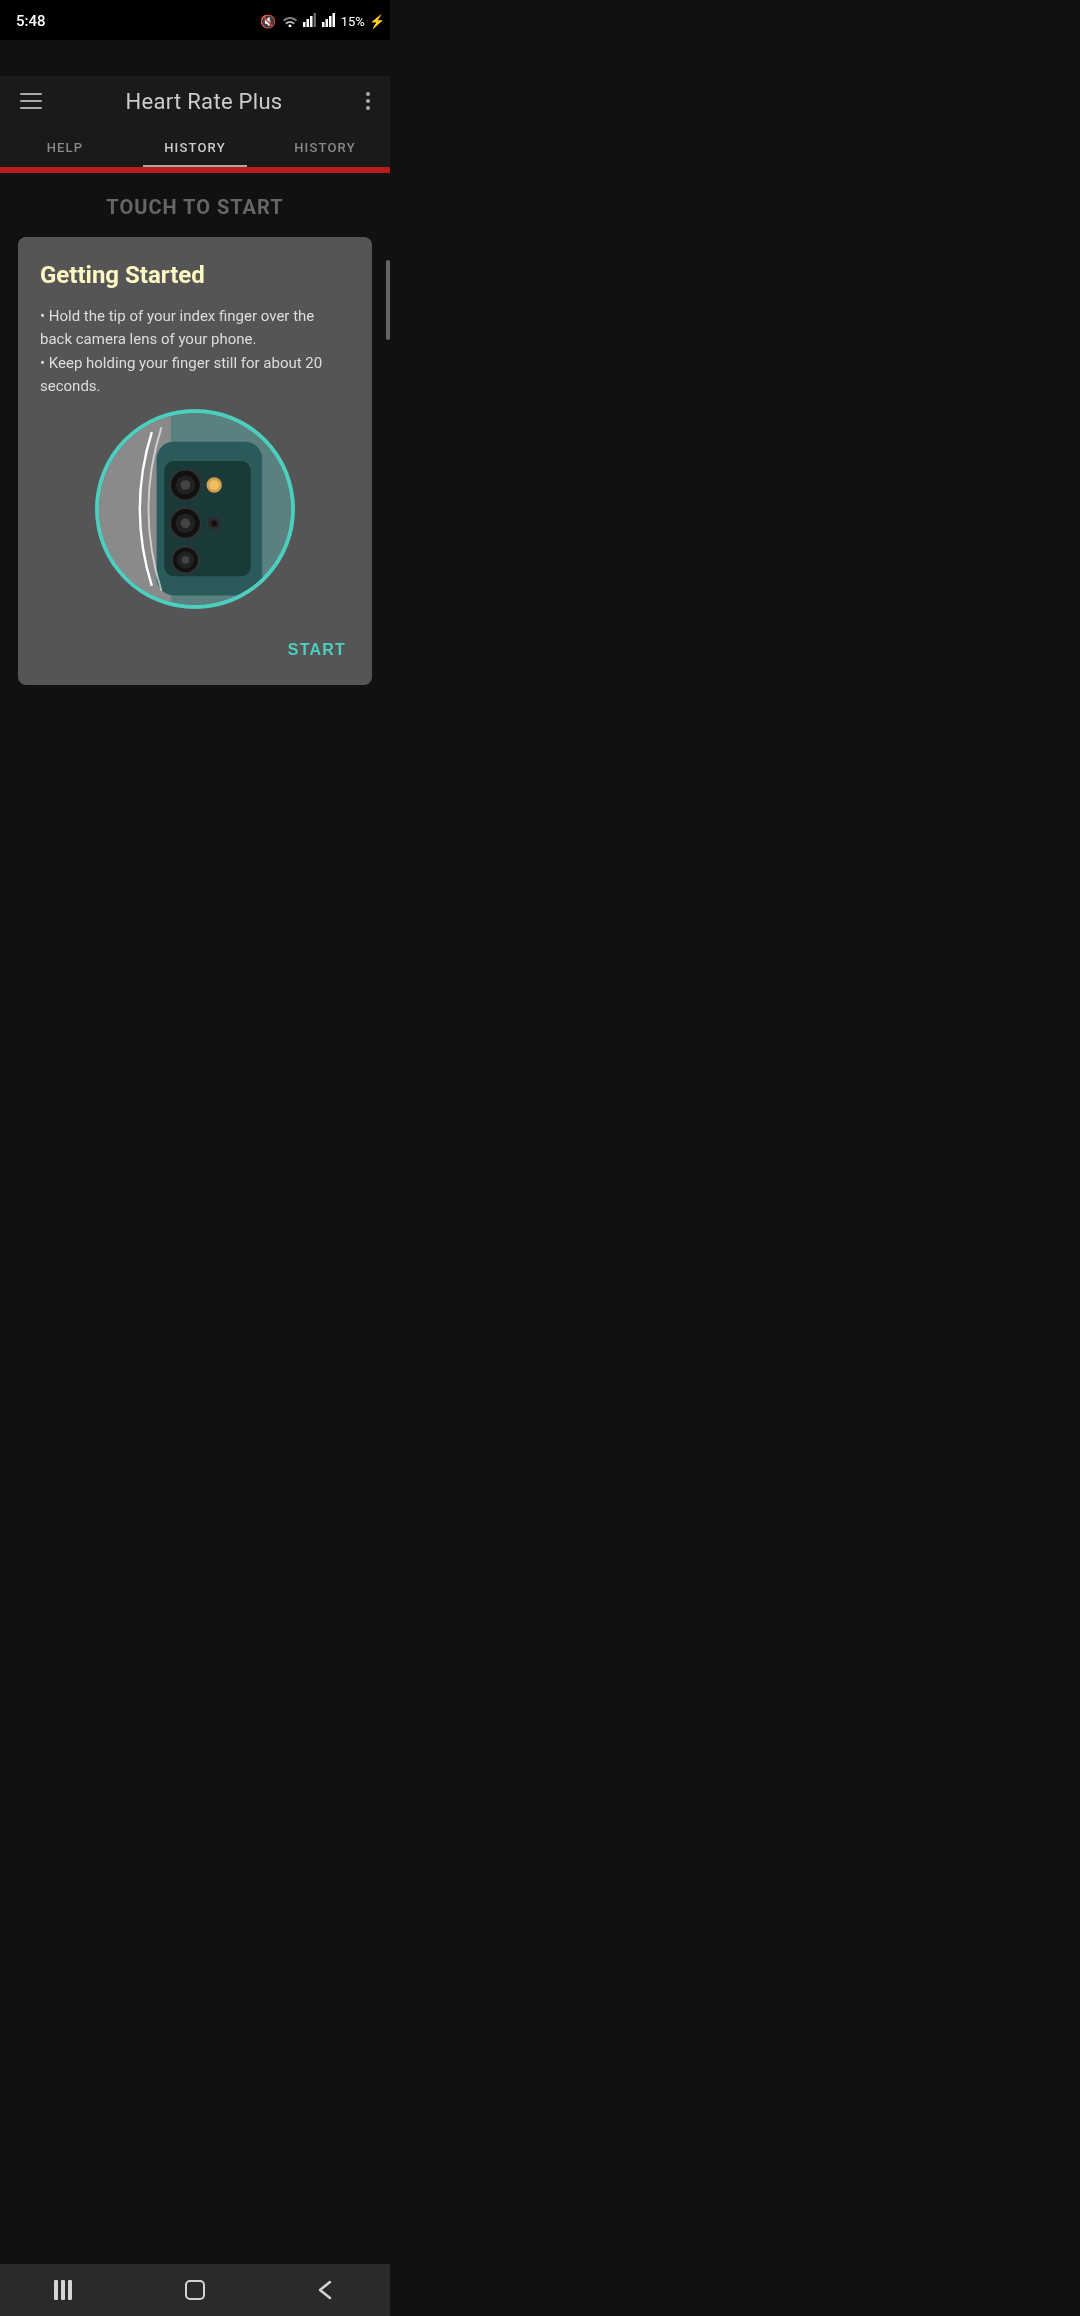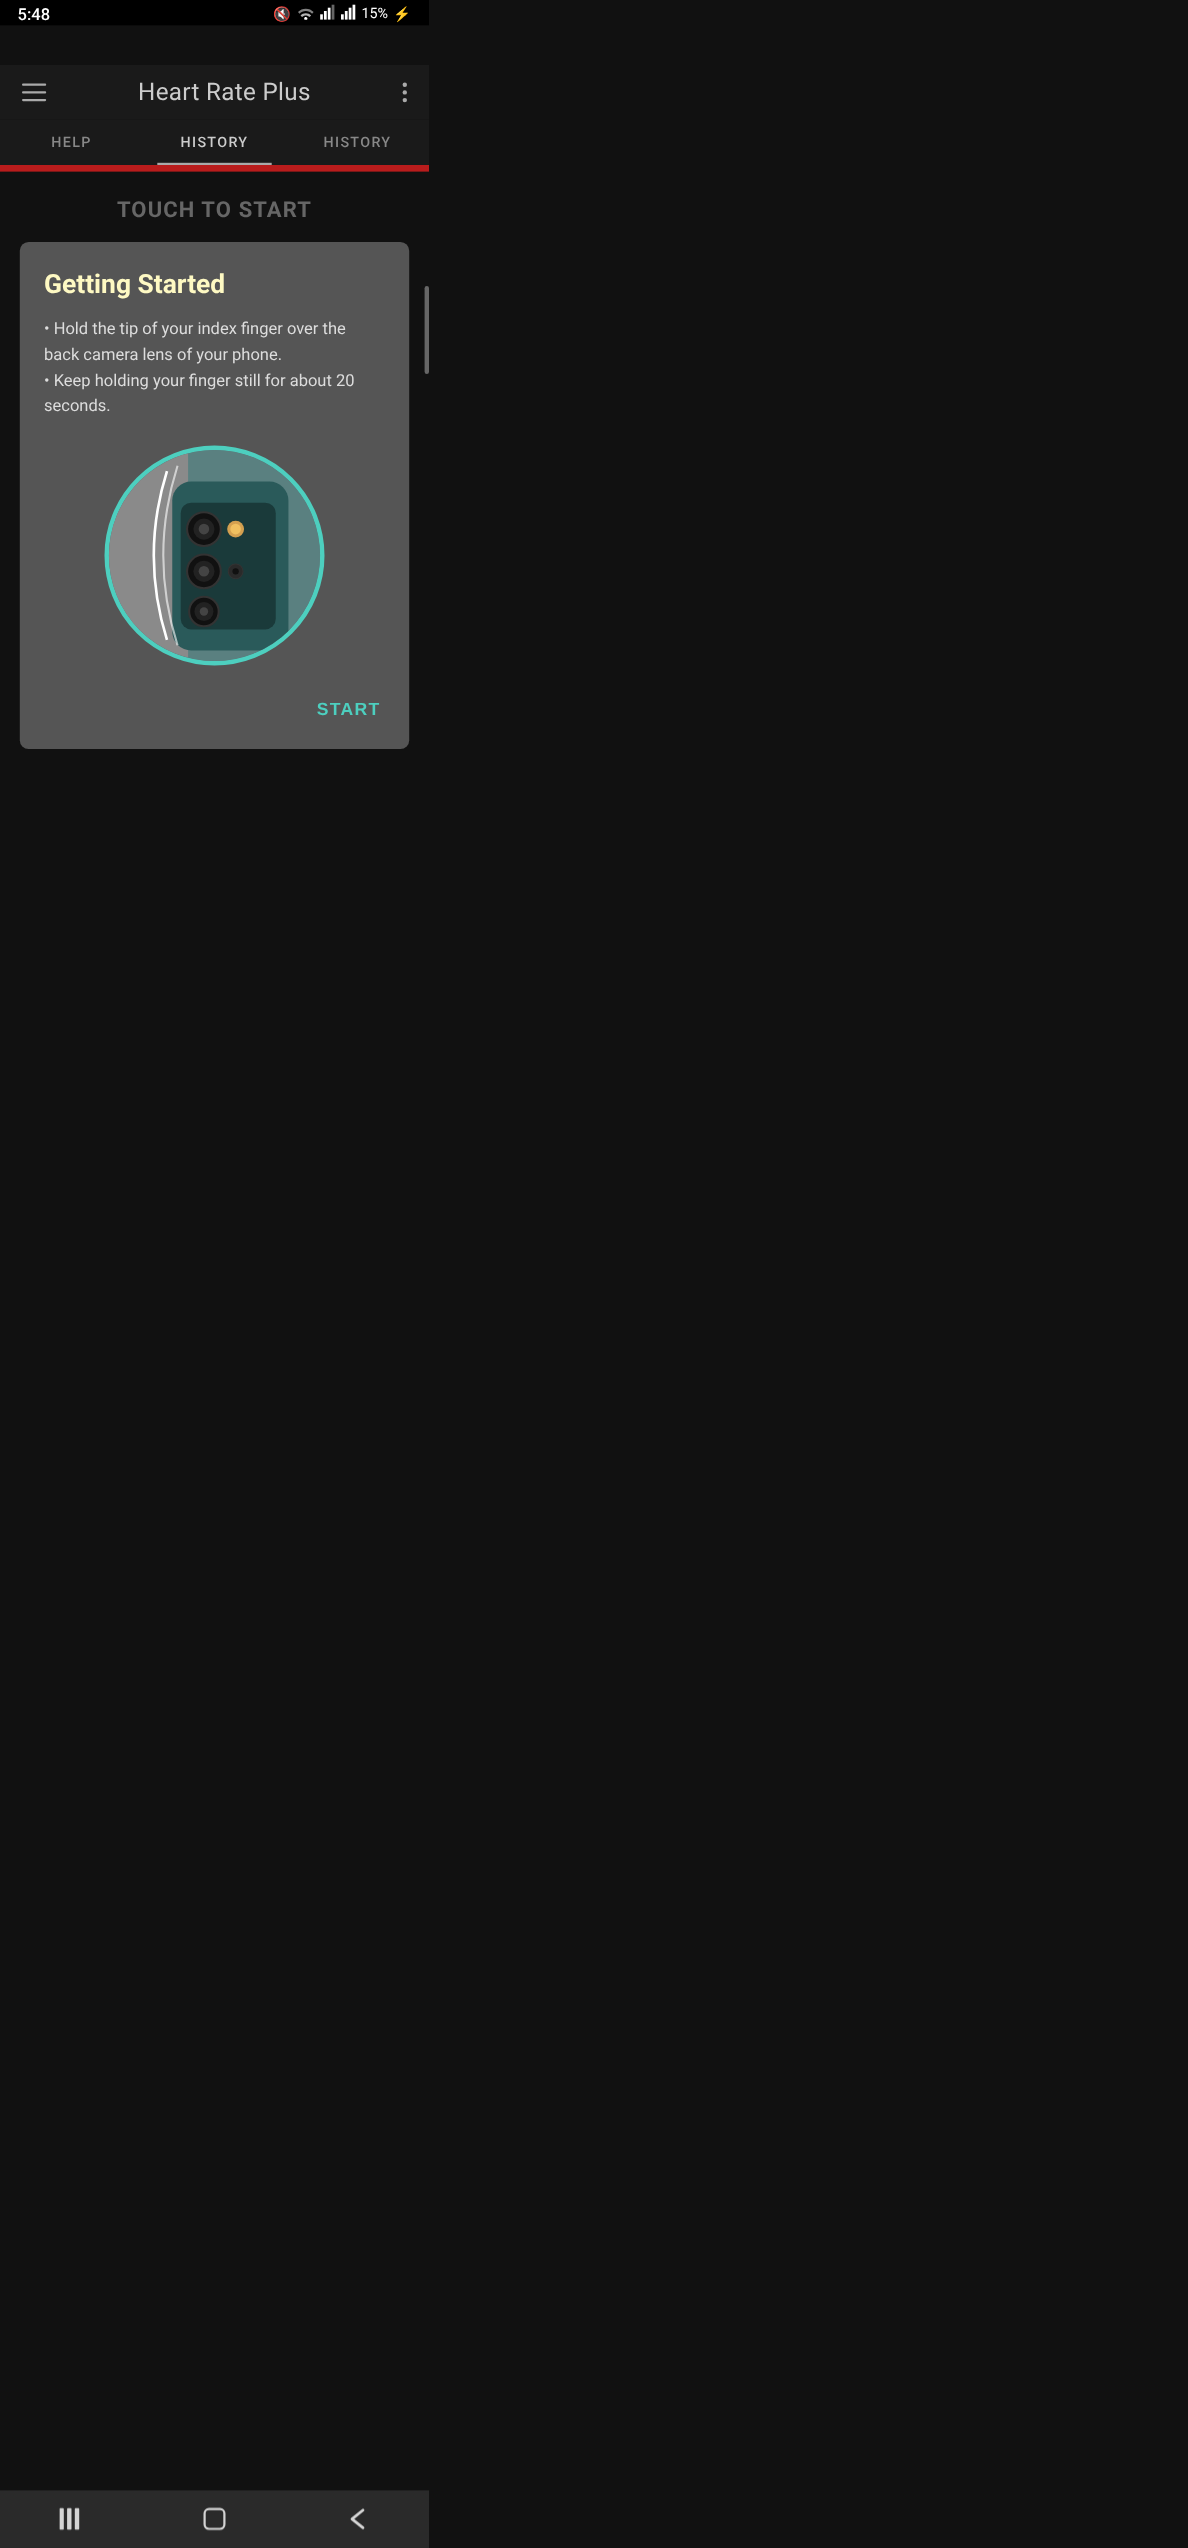--- a/index.html
+++ b/index.html
@@ -13,23 +13,23 @@
       min-height: 836px;
       position: relative;
       overflow-x: hidden;
     }
 
     
     .status-bar {
       display: flex;
       justify-content: space-between;
       align-items: center;
-      padding: 8px 16px 6px 16px;
+      padding: 8px 4px 6px 16px;
       background: #000;
-      height: 23px;
+      height: 40px;
     }
 
     .status-time {
       font-size: 15px;
       font-weight: 500;
       color: #fff;
     }
 
     .status-icons {
       display: flex;
@@ -158,21 +158,21 @@
       font-size: 24px;
       font-weight: 700;
       color: #fef9c3;
       margin-bottom: 16px;
     }
 
     .card-instructions {
       font-size: 15px;
       color: #dddddd;
       line-height: 1.55;
-      margin-bottom: 24px;
+      margin-bottom: 11px;
     }
 
     
     .camera-illustration {
       display: flex;
       justify-content: center;
       margin-bottom: 24px;
     }
 
     .camera-circle {

